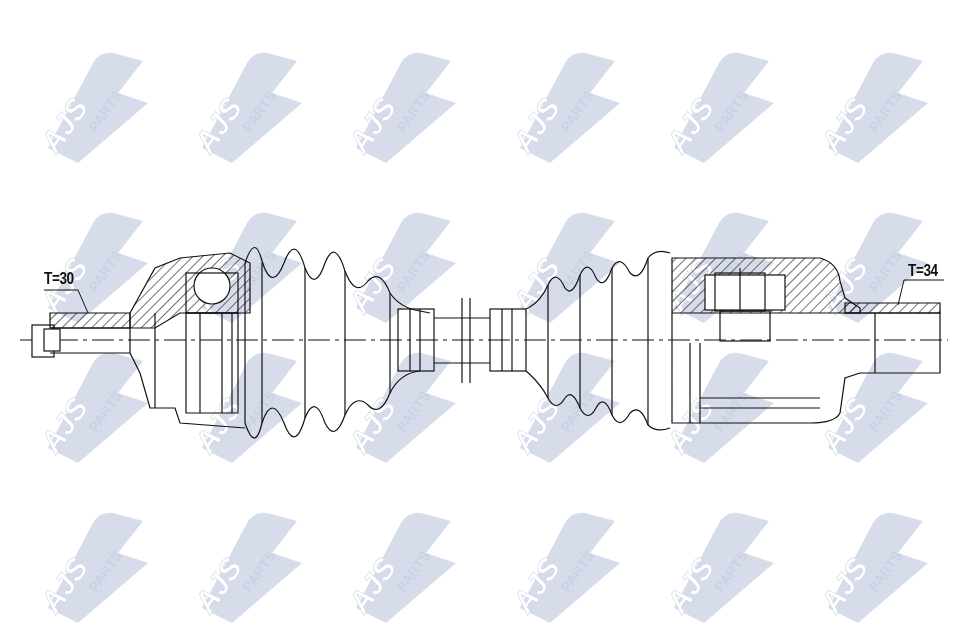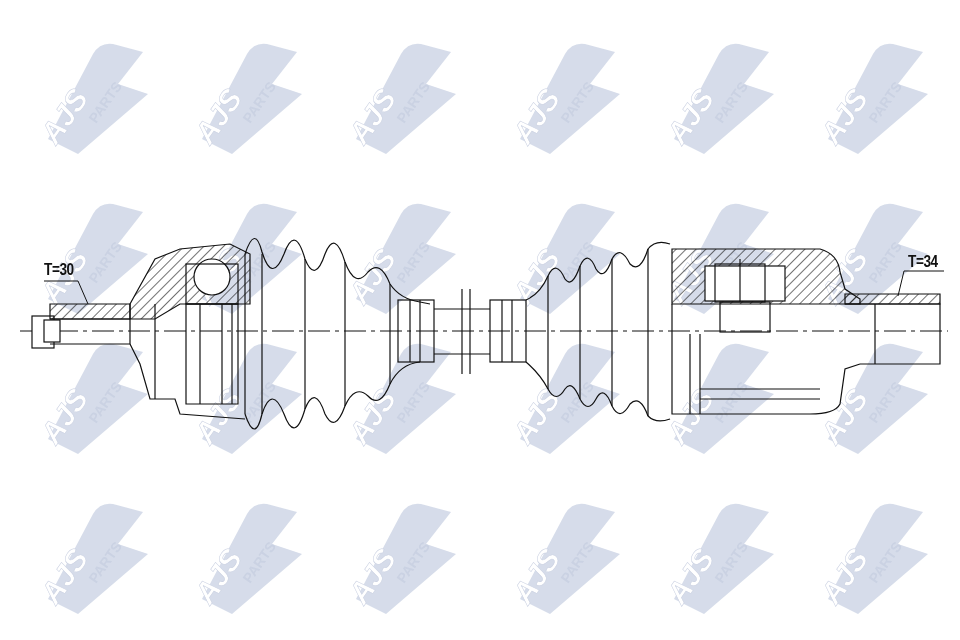--- a/index.html
+++ b/index.html
@@ -1,17 +1,17 @@
 <!DOCTYPE html>
 <html><head>
 <meta charset="utf-8">
 <style>
   html, body { margin: 0; padding: 0; background: #ffffff; }
   body { width: 960px; height: 640px; position: relative; overflow: hidden; font-family: "Liberation Sans", sans-serif; }
-  #stage { position: absolute; left: 0; top: 4px; width: 960px; height: 568px; }
+  #stage { position: absolute; left: 0; top: 13px; width: 960px; height: 568px; }
   .label { position: absolute; font-family: "Liberation Sans", sans-serif; font-weight: bold; font-size: 17px; color: #111; letter-spacing: -0.5px; transform: scaleX(0.8); transform-origin: left top; }
 </style>
 </head>
 <body>
 
 <div id="stage">
   <svg width="960" height="640" viewBox="0 0 960 640" xmlns="http://www.w3.org/2000/svg">
     <defs>
       <pattern id="hatch" patternUnits="userSpaceOnUse" width="7" height="7" patternTransform="rotate(45)">
         <line x1="0" y1="0" x2="0" y2="7" stroke="#111" stroke-width="1.2"></line>

